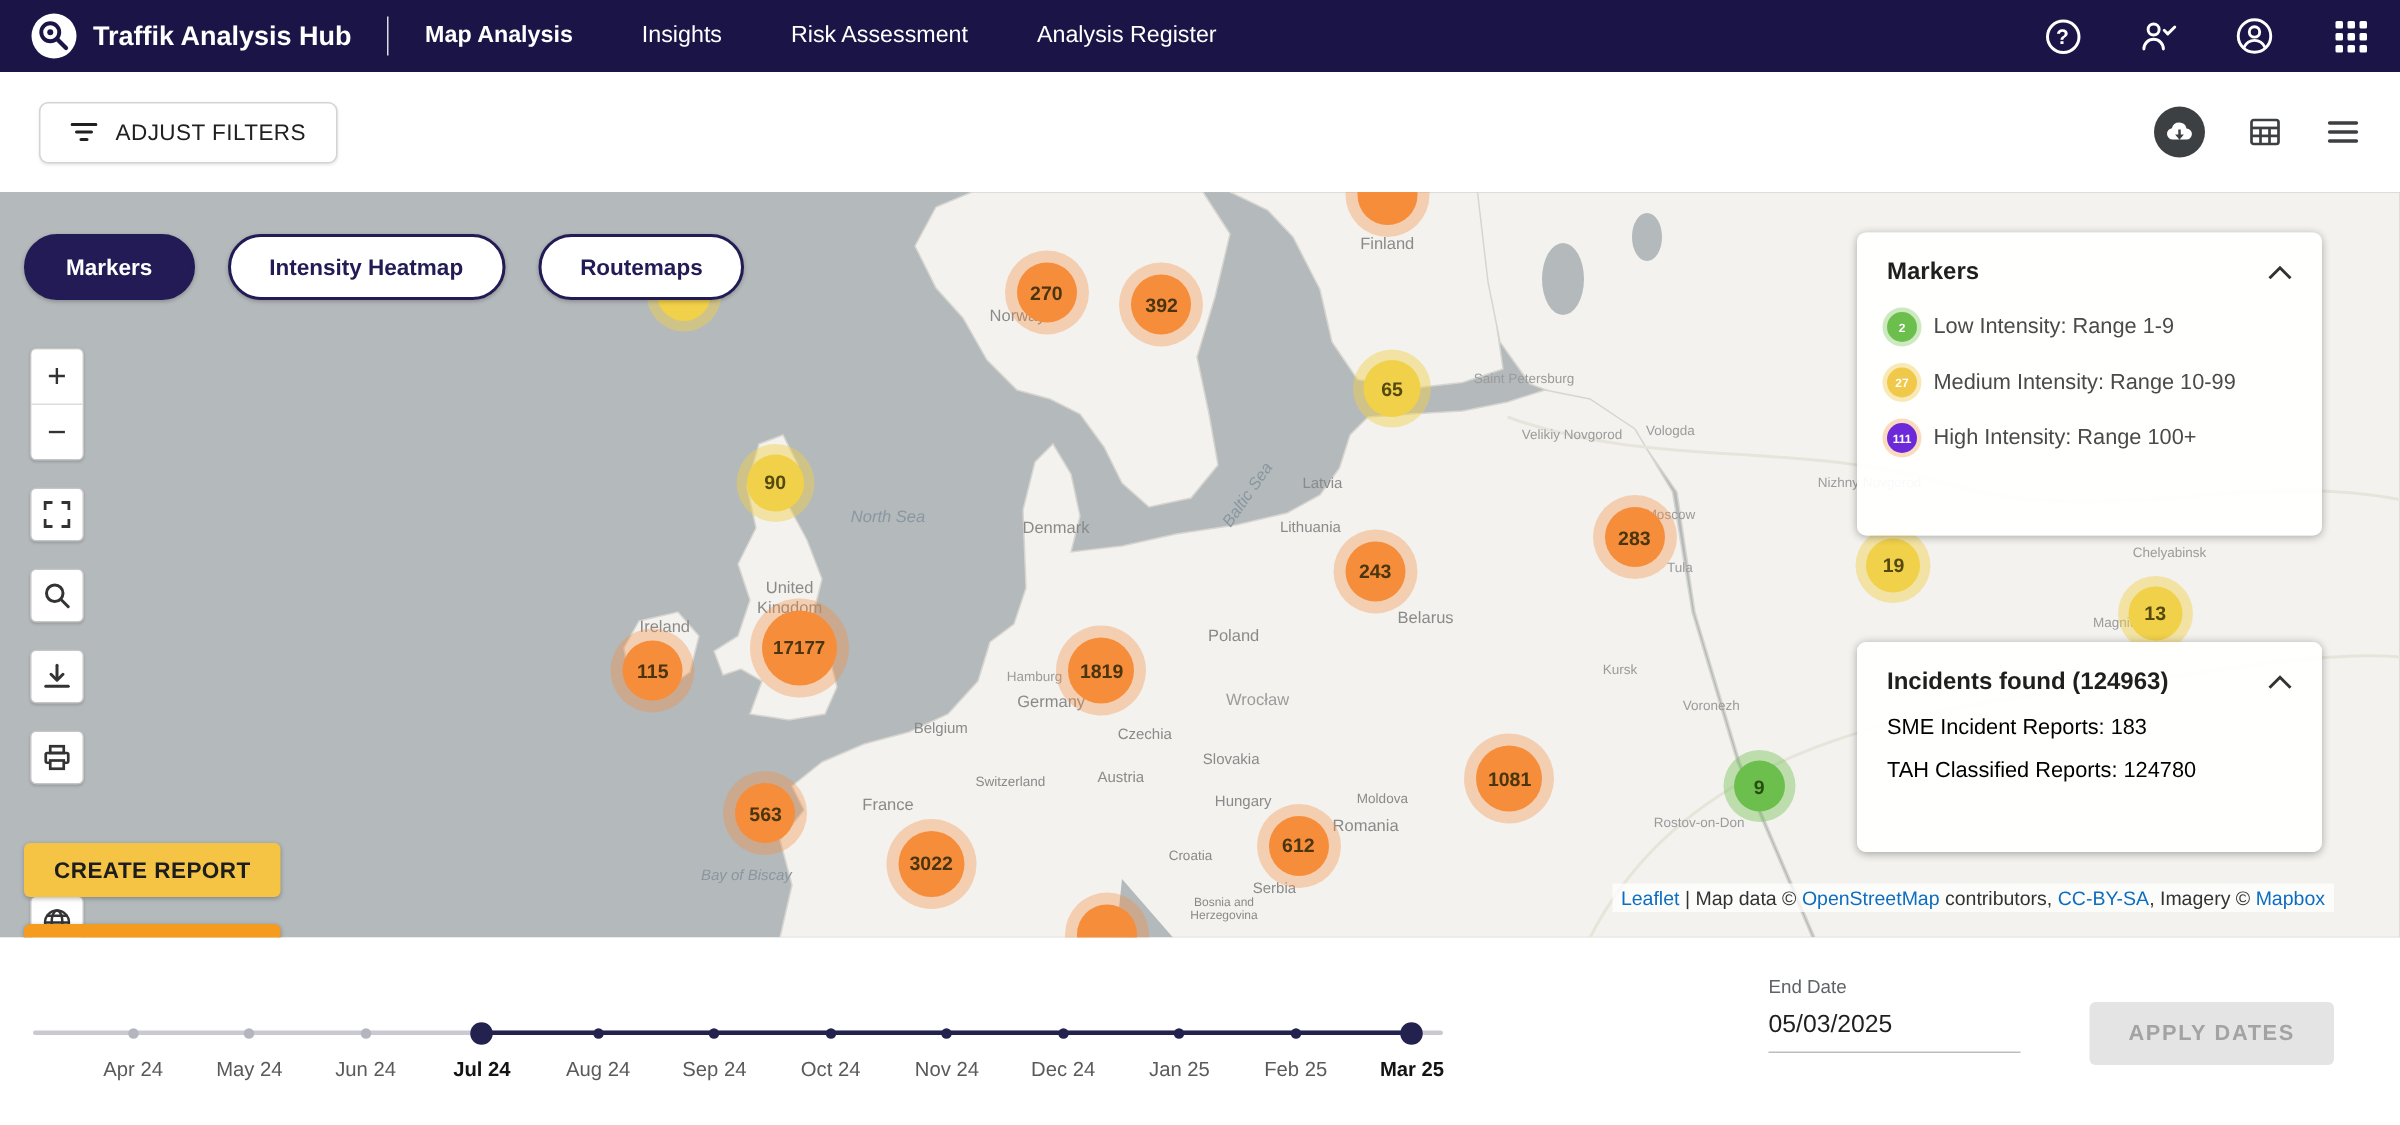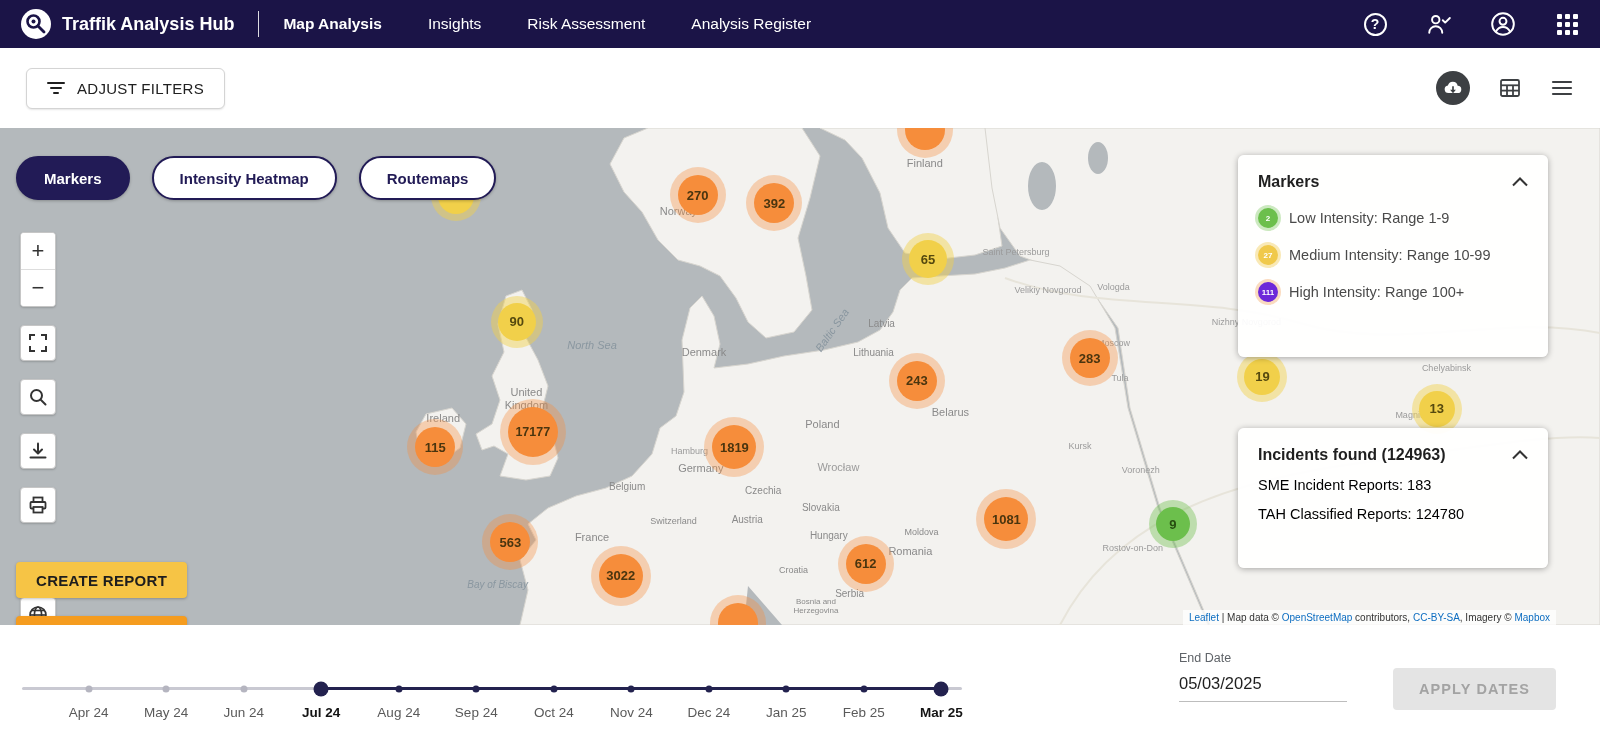--- a/index.html
+++ b/index.html
@@ -104,22 +104,22 @@
   .legend-badge { width:20px; height:20px; border-radius:50%; flex:0 0 auto;
     display:flex; align-items:center; justify-content:center;
     font-size:8px; font-weight:700; color:#fff; }
   .legend-badge.green  { background:#6cbf4c; box-shadow:0 0 0 3px rgba(108,191,76,.35); }
   .legend-badge.yellow { background:#f0c94b; box-shadow:0 0 0 3px rgba(240,201,75,.40); }
   .legend-badge.orange { background:#6d28d9; box-shadow:0 0 0 3px rgba(242,153,74,.35); }
   .legend-label { font-size:14.5px; color:#4a4a4a; }
   .incident-line { font-size:14.5px; color:#000000; margin-top:13px; }
 
   .attribution {
-    position:absolute; right:44px; bottom:0; z-index:6;
-    background:rgba(255,255,255,.75); padding:2px 6px; font-size:10px; color:#333;
+    position:absolute; right:44px; bottom:17px; z-index:6;
+    background:rgba(255,255,255,.75); padding:2px 6px; font-size:13px; color:#333;
     white-space:nowrap;
     margin-left:35px;
   }
   .attribution .link { color:#0d6dc1; cursor:pointer; }
 
   
   .timeline { position:relative; width:1600px; height:125px; background:#fff; }
   .tl-title { position:absolute; left:22px; width:940px; top:14px; text-align:center;
     font-size:15.5px; color:#2b2b2b; }
   .tl-slider { position:absolute; left:22px; width:940px; top:56px; height:16px; }

